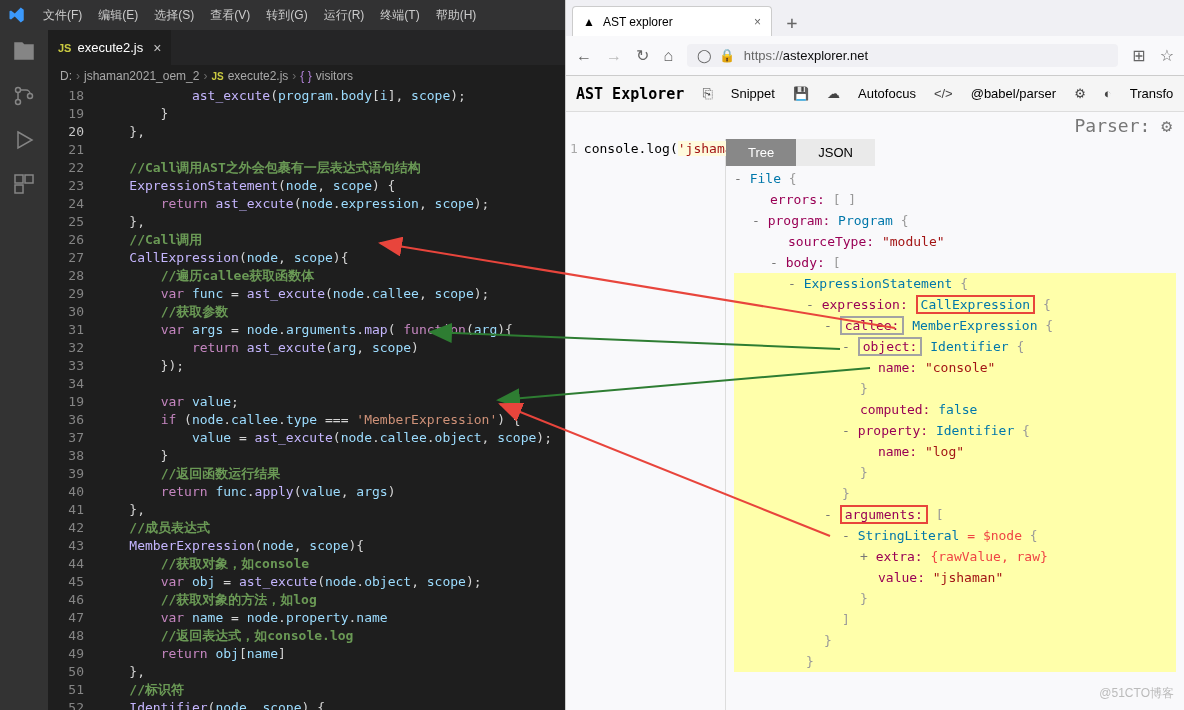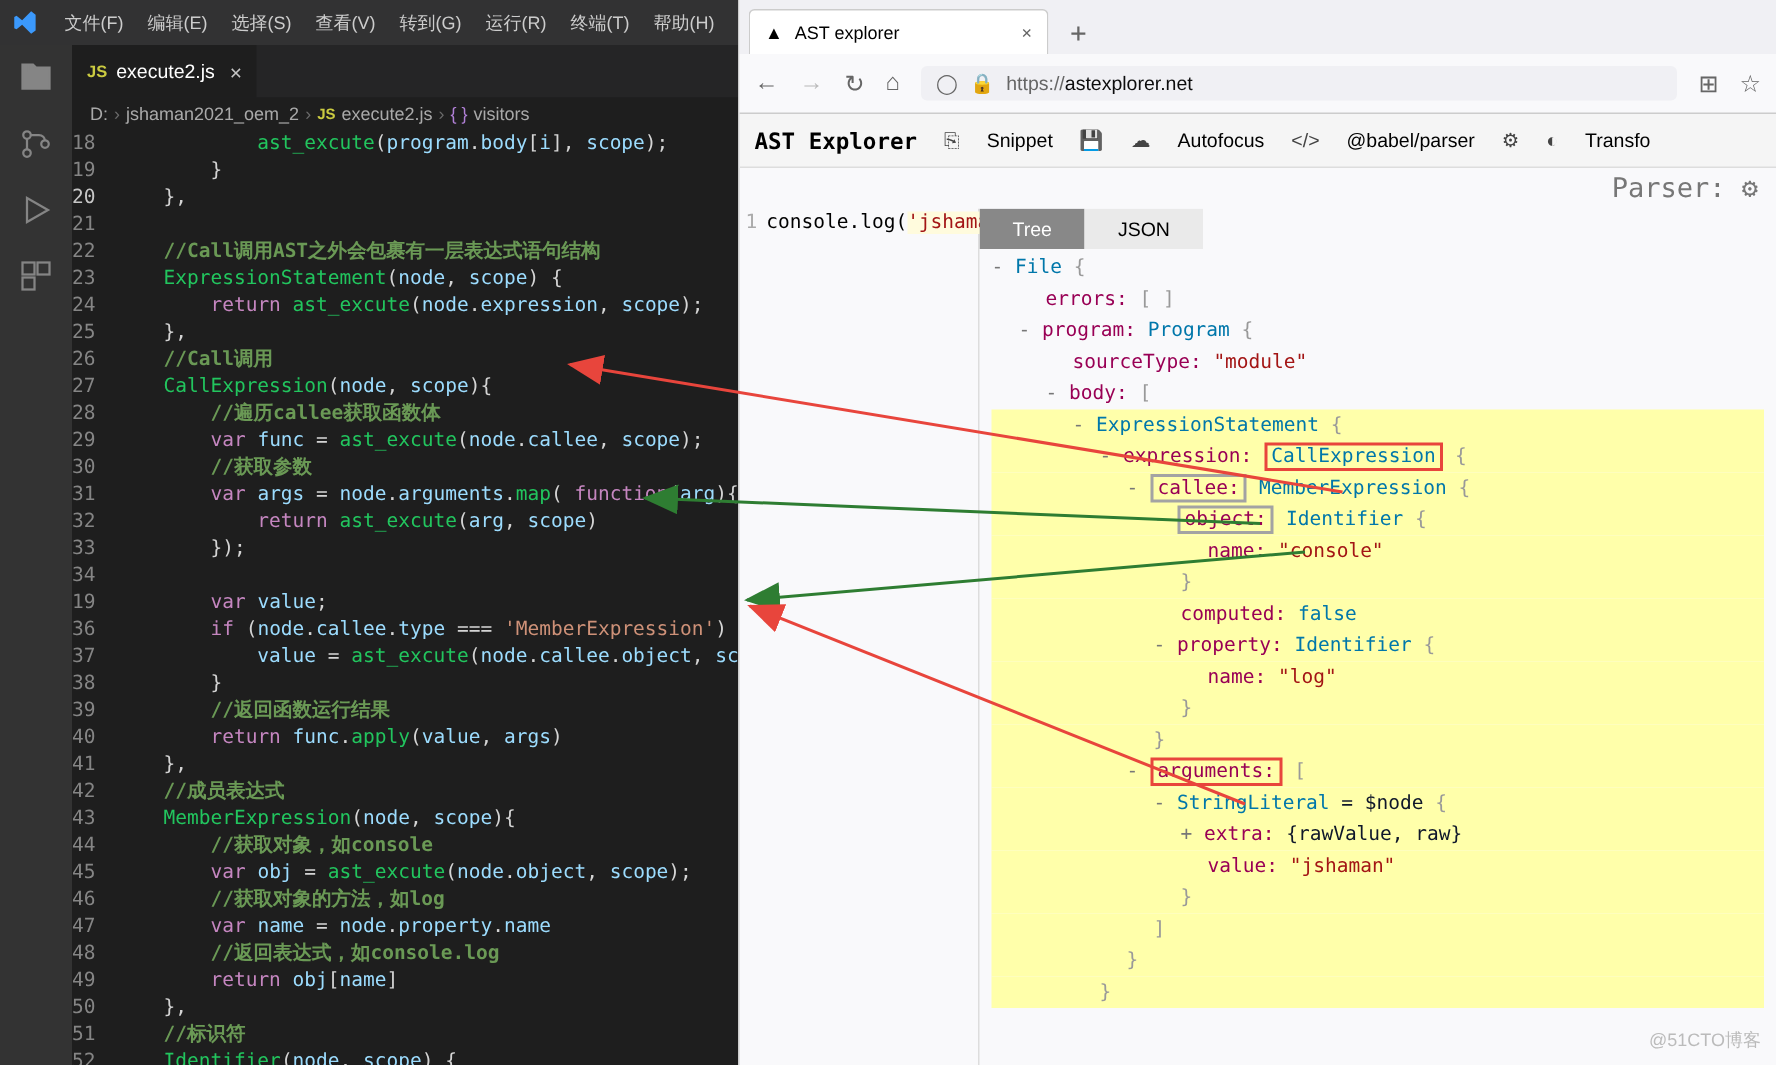--- a/index.html
+++ b/index.html
@@ -1,20 +1,20 @@
 <!DOCTYPE html>
 <html><head>
 <meta charset="utf-8">
 <style>
 * { margin: 0; padding: 0; box-sizing: border-box; }
 body { font-family: Consolas, Monaco, monospace; font-size: 13px; overflow: hidden; }
 .app { display: flex; width: 1184px; height: 710px; }
 
 
-.vscode { width: 492px; background: #1e1e1e; color: #d4d4d4; display: flex; flex-direction: column; }
+.vscode { width: 565px; background: #1e1e1e; color: #d4d4d4; display: flex; flex-direction: column; }
 .menubar { height: 30px; background: #323233; display: flex; align-items: center; padding: 0 8px; gap: 2px; font-family: "Segoe UI", sans-serif; font-size: 12px; color: #cccccc; }
 .menubar .logo { width: 18px; height: 18px; margin-right: 8px; }
 .menubar span { padding: 4px 7px; cursor: default; }
 
 .vsc-main { display: flex; flex: 1; overflow: hidden; }
 .activitybar { width: 48px; background: #333333; display: flex; flex-direction: column; align-items: center; padding-top: 10px; gap: 20px; }
 .activitybar .aicon { width: 24px; height: 24px; color: #858585; }
 
 .editor-area { flex: 1; display: flex; flex-direction: column; overflow: hidden; }
 .tabbar { height: 35px; background: #252526; display: flex; align-items: center; }
@@ -26,21 +26,21 @@
 .breadcrumb .sep { color: #6a6a6a; }
 .breadcrumb .js-icon { color: #cbcb41; font-size: 10px; font-weight: bold; }
 .breadcrumb .func-icon { color: #b180d7; }
 
 .code { flex: 1; display: flex; overflow: hidden; background: #1e1e1e; position: relative; }
 .gutter { width: 50px; text-align: right; color: #858585; padding-right: 14px; font-size: 13px; line-height: 18px; padding-top: 0; }
 .gutter div.active { color: #c6c6c6; }
 .lines { flex: 1; font-size: 13px; line-height: 18px; white-space: pre; }
 
 .tk-kw { color: #c586c0; }
-.tk-fn { color: #22c55e; }
+.tk-fn { color: #c4b5fd; }
 .tk-var { color: #9cdcfe; }
 .tk-str { color: #ce9178; }
 .tk-com { color: #6a9955; font-weight: bold; }
 
 
 .browser { flex: 1; background: #f9f9fb; display: flex; flex-direction: column; border-left: 1px solid #ccc; }
 .browser-tabs { height: 36px; background: #f0f0f4; display: flex; align-items: flex-end; padding: 4px 6px 0; gap: 6px; }
 .btab { background: #fff; border: 1px solid #ccc; border-bottom: none; border-radius: 4px 4px 0 0; height: 30px; display: flex; align-items: center; padding: 0 10px; gap: 8px; font-family: "Segoe UI", sans-serif; font-size: 12px; width: 200px; }
 .btab .favicon { font-size: 12px; }
 .btab .close { margin-left: auto; color: #666; }
@@ -71,21 +71,21 @@
 .ast-opts label { display: flex; align-items: center; gap: 3px; }
 .ast-opts input { accent-color: #0060df; }
 
 .tree { flex: 1; font-family: Consolas, monospace; font-size: 13px; line-height: 21px; padding: 2px 8px; overflow: hidden; position: relative; }
 .tree .toggle { color: #777; }
 .tree .node-type { color: #07a; }
 .tree .prop { color: #905; }
 .tree .val-str { color: #a31515; }
 .tree .val-kw { color: #07a; }
 .tree .brace { color: #999; }
-.tree .eq { color: #0f172a; }
+.tree .eq { color: #ef4444; }
 .tree .hl { background: #ffffaa; }
 .tree .box-red { border: 2px solid #e8453c; padding: 0 3px; }
 .tree .box-green { border: 2px solid #a3a3a3; padding: 0 3px; }
 
 .i1 { padding-left: 18px; }
 .i2 { padding-left: 36px; }
 .i3 { padding-left: 54px; }
 .i4 { padding-left: 72px; }
 .i5 { padding-left: 90px; }
 .i6 { padding-left: 108px; }

